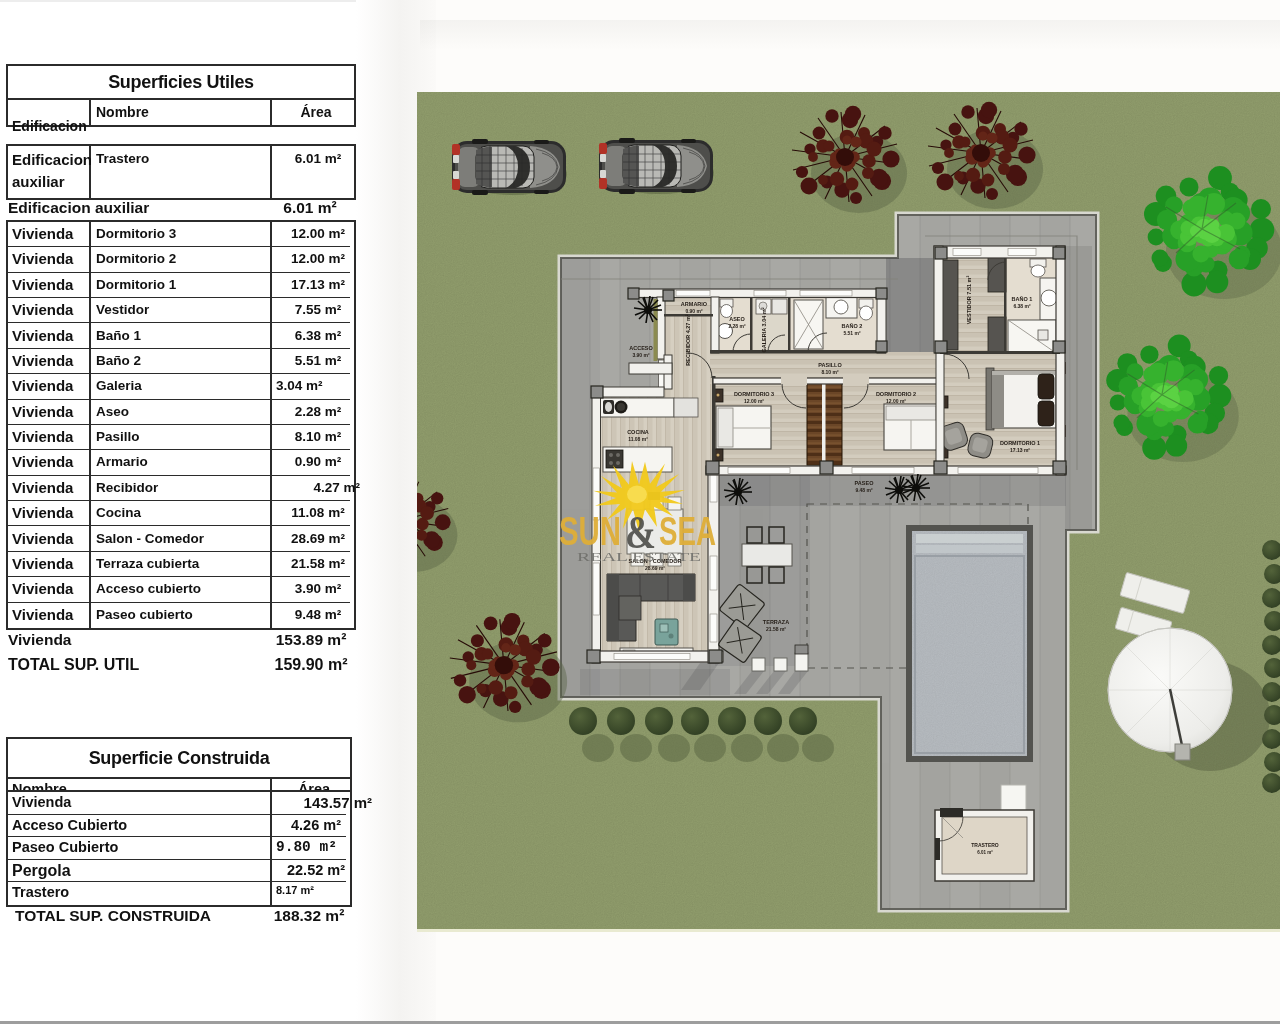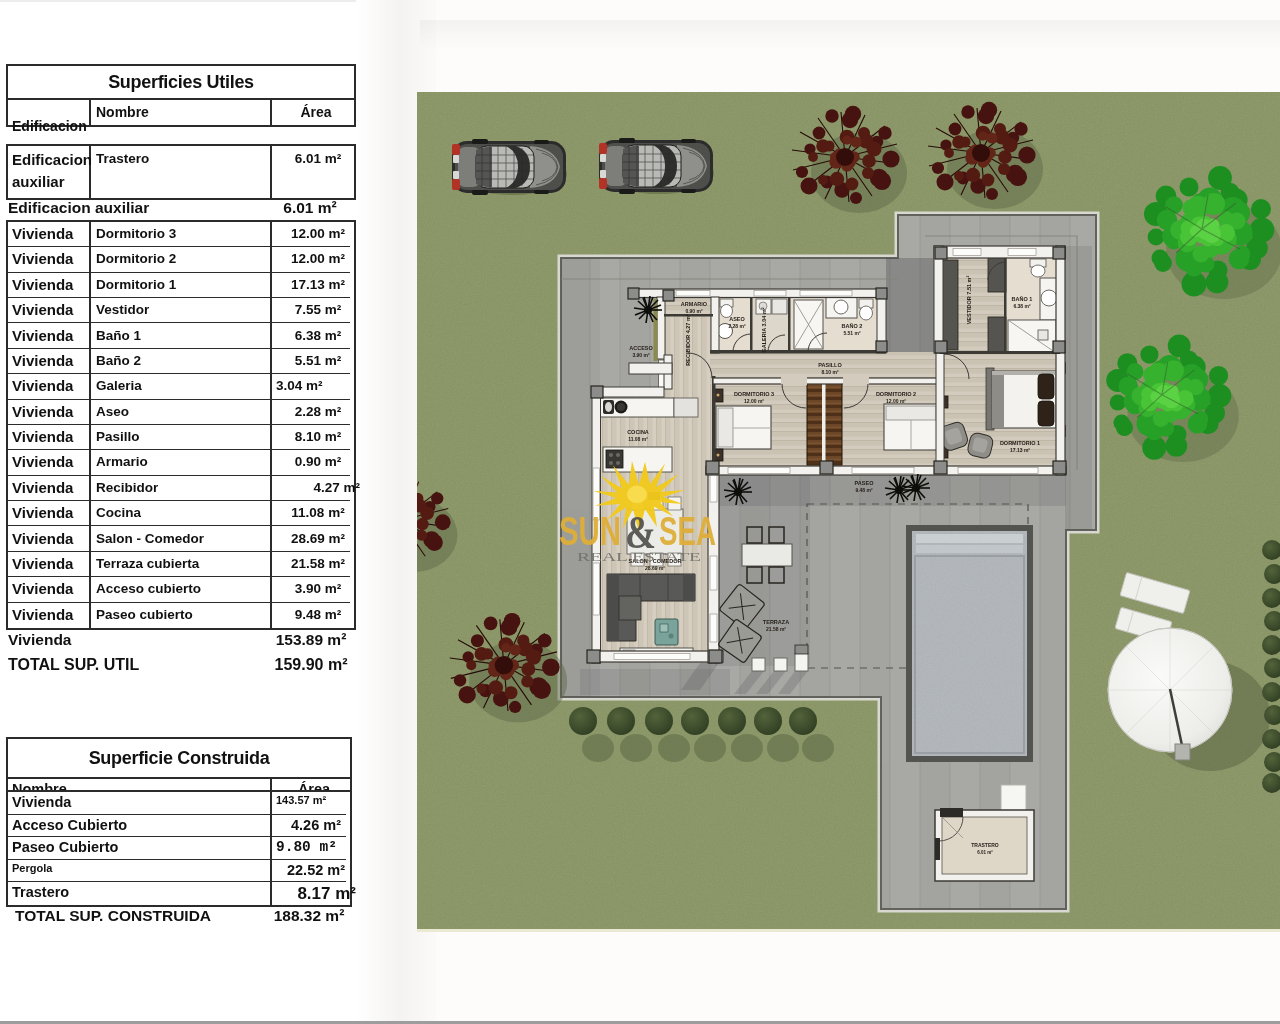--- a/index.html
+++ b/index.html
@@ -135,37 +135,37 @@
   <div class="abs" style="left:0;top:38px;width:342px;height:0;border-top:2px solid #2b2b2b;"></div>
   <div class="abs" style="left:262px;top:38px;width:0;height:24px;border-left:2px solid #2b2b2b;"></div>
   <div class="abs b" style="left:4px;top:42px;font-size:14.5px;">Nombre</div>
   <div class="abs b" style="left:266px;top:42px;width:80px;text-align:center;font-size:14.5px;">Área</div>
 </div>
 
 <div class="abs" style="left:6px;top:790px;width:342px;height:113px;border:2px solid #2b2b2b;background:#fff;">
   <div class="abs" style="left:262px;top:0;width:0;height:113px;border-left:2px solid #2b2b2b;"></div>
   <div class="abs" style="left:0;top:0.0px;width:338px;height:22.6px;border-bottom:1.5px solid #2b2b2b;box-sizing:border-box;">
         <div class="abs b" style="left:4px;top:2px;font-size:14.5px;">Vivienda</div>
-        <div class="abs b" style="left:268px;top:2px;width:80px;text-align:left;font-size:11px;">143.57 m²</div>
+        <div class="abs b" style="left:284px;top:2px;width:80px;text-align:right;font-size:15px;">143.57 m²</div>
       </div>
 <div class="abs" style="left:0;top:22.6px;width:338px;height:22.6px;border-bottom:1.5px solid #2b2b2b;box-sizing:border-box;">
         <div class="abs b" style="left:4px;top:2px;font-size:14.5px;">Acceso Cubierto</div>
         <div class="abs b" style="left:268px;top:2px;width:80px;text-align:center;font-size:14.5px;">4.26 m²</div>
       </div>
 <div class="abs" style="left:0;top:45.2px;width:338px;height:22.6px;border-bottom:1.5px solid #2b2b2b;box-sizing:border-box;">
         <div class="abs b" style="left:4px;top:2px;font-size:14.5px;">Paseo Cubierto</div>
         <div class="abs b" style="left:268px;top:2px;width:80px;text-align:left;font-size:14.5px;font-family:Liberation Mono, monospace;">9.80 m²</div>
       </div>
 <div class="abs" style="left:0;top:67.8px;width:338px;height:22.6px;border-bottom:1.5px solid #2b2b2b;box-sizing:border-box;">
-        <div class="abs b" style="left:4px;top:2px;font-size:11px;">Pergola</div>
+        <div class="abs b" style="left:4px;top:2px;font-size:16px;">Pergola</div>
         <div class="abs b" style="left:268px;top:2px;width:80px;text-align:center;font-size:14.5px;">22.52 m²</div>
       </div>
 <div class="abs" style="left:0;top:90.4px;width:338px;height:22.6px;box-sizing:border-box;">
         <div class="abs b" style="left:4px;top:2px;font-size:14.5px;">Trastero</div>
-        <div class="abs b" style="left:268px;top:2px;width:80px;text-align:right;font-size:17px;">8.17 m²</div>
+        <div class="abs b" style="left:268px;top:2px;width:80px;text-align:left;font-size:11px;">8.17 m²</div>
       </div>
 </div>
 
 <div class="abs b" style="left:15px;top:907px;font-size:15.5px;">TOTAL SUP. CONSTRUIDA</div>
 <div class="abs b" style="left:262px;top:907px;width:94px;text-align:center;font-size:15.5px;">188.32 m²</div>
 
 <div class="abs" style="left:420px;top:20px;width:860px;height:30px;background:linear-gradient(180deg,rgba(120,120,115,0.07),rgba(120,120,115,0));"></div>
 
 <svg class="abs" style="left:417px;top:92px;" width="863" height="840" viewBox="417 92 863 840" xmlns="http://www.w3.org/2000/svg">
 <defs>

